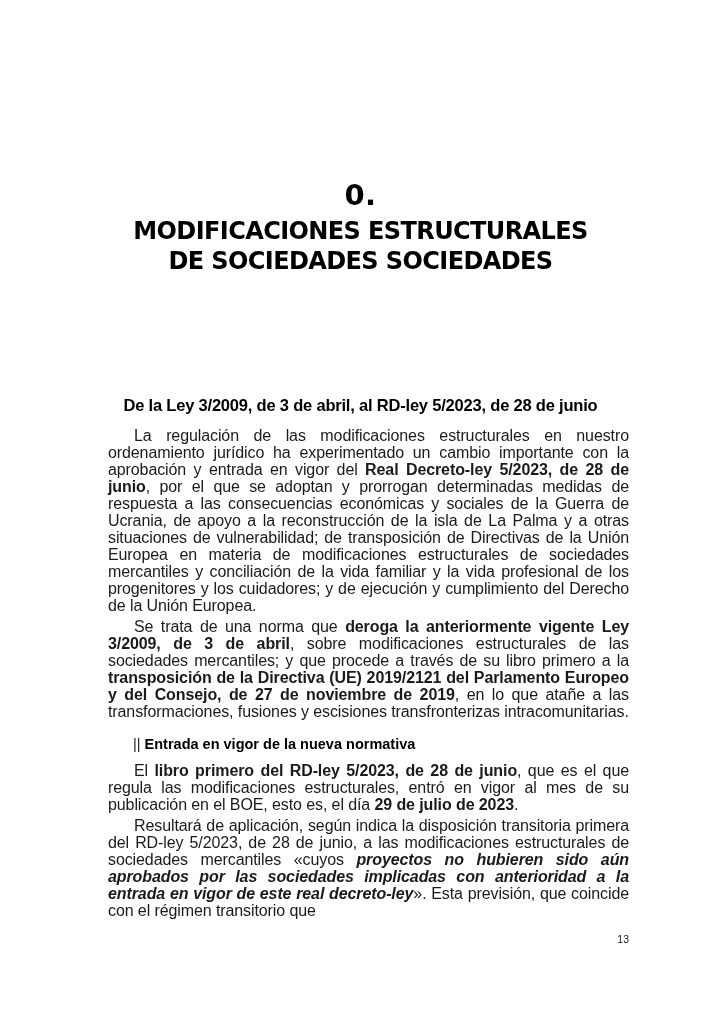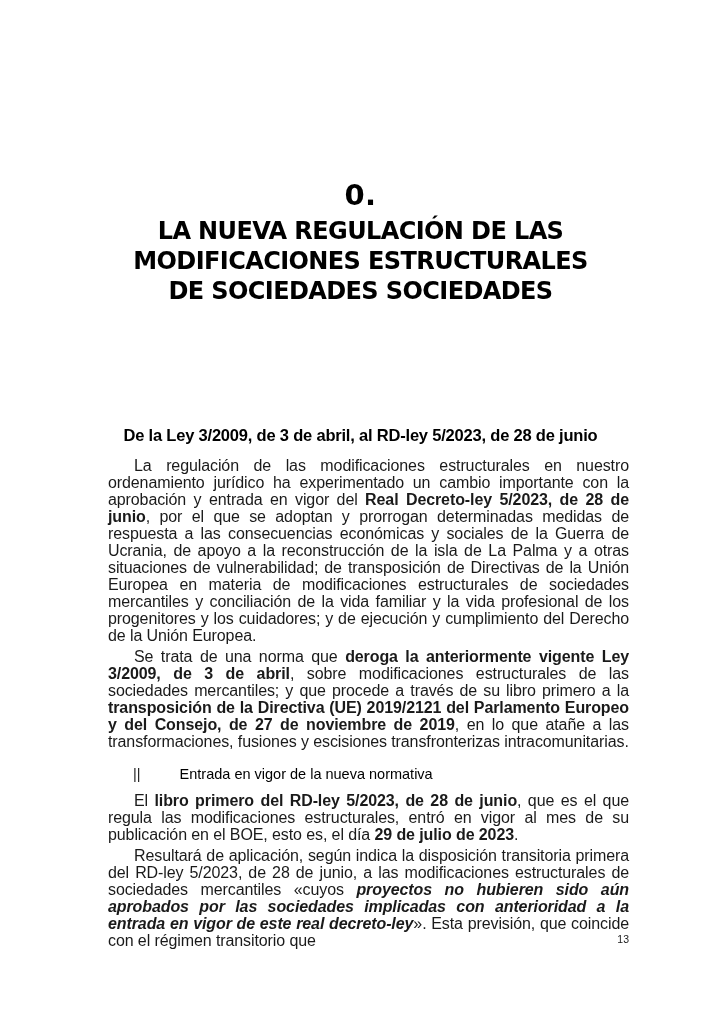--- a/index.html
+++ b/index.html
@@ -62,40 +62,39 @@
   .run-italic { }
   .run-bolditalic { font-weight: bold; font-style: italic; }
   .subheading {
     margin: 16px 0 9px 0;
     padding-left: 41px;
     font-size: 14.5px;
     line-height: 17px;
     color: #000000;
   }
   .subheading-marker { font-weight: normal; color: #1a1a1a; }
-  .subheading-label { font-weight: normal; margin-left: 35px; }
+  .subheading-label { font-weight: bold; }
   .page-number {
     position: absolute;
     right: 86px;
     bottom: 66px;
     font-size: 10.5px;
     line-height: 12px;
     color: #1a1a1a;
   }
 </style>
 </head>
 <body>
 
 <div class="page">
   <div class="content">
 
     <div class="chapter-number">0.</div>
 
     <div class="chapter-title">
-      <div>LA NUEVA REGULACIÓN DE LAS</div>
       <div>MODIFICACIONES ESTRUCTURALES</div>
       <div>DE SOCIEDADES SOCIEDADES</div>
     </div>
 
     <div class="section-heading">De la Ley 3/2009, de 3 de abril, al RD-ley 5/2023, de 28 de junio</div>
 
     <div class="body-text">
       <p><span>La regulación de las modificaciones estructurales en nuestro ordenamiento jurídico ha experimentado un cambio importante con la aprobación y entrada en vigor del </span><span class="run-bold">Real Decreto-ley 5/2023, de 28 de junio</span><span>, por el que se adoptan y prorrogan determinadas medidas de respuesta a las consecuencias económicas y sociales de la Guerra de Ucrania, de apoyo a la reconstrucción de la isla de La Palma y a otras situaciones de vulnerabilidad; de transposición de Directivas de la Unión Europea en materia de modificaciones estructurales de sociedades mercantiles y conciliación de la vida familiar y la vida profesional de los progenitores y los cuidadores; y de ejecución y cumplimiento del Derecho de la Unión Europea.</span></p>
       <p><span>Se trata de una norma que </span><span class="run-bold">deroga la anteriormente vigente Ley 3/2009, de 3 de abril</span><span>, sobre modificaciones estructurales de las sociedades mercantiles; y que procede a través de su libro primero a la </span><span class="run-bold">transposición de la Directiva (UE) 2019/2121 del Parlamento Europeo y del Consejo, de 27 de noviembre de 2019</span><span>, en lo que atañe a las transformaciones, fusiones y escisiones transfronterizas intracomunitarias.</span></p>
 

